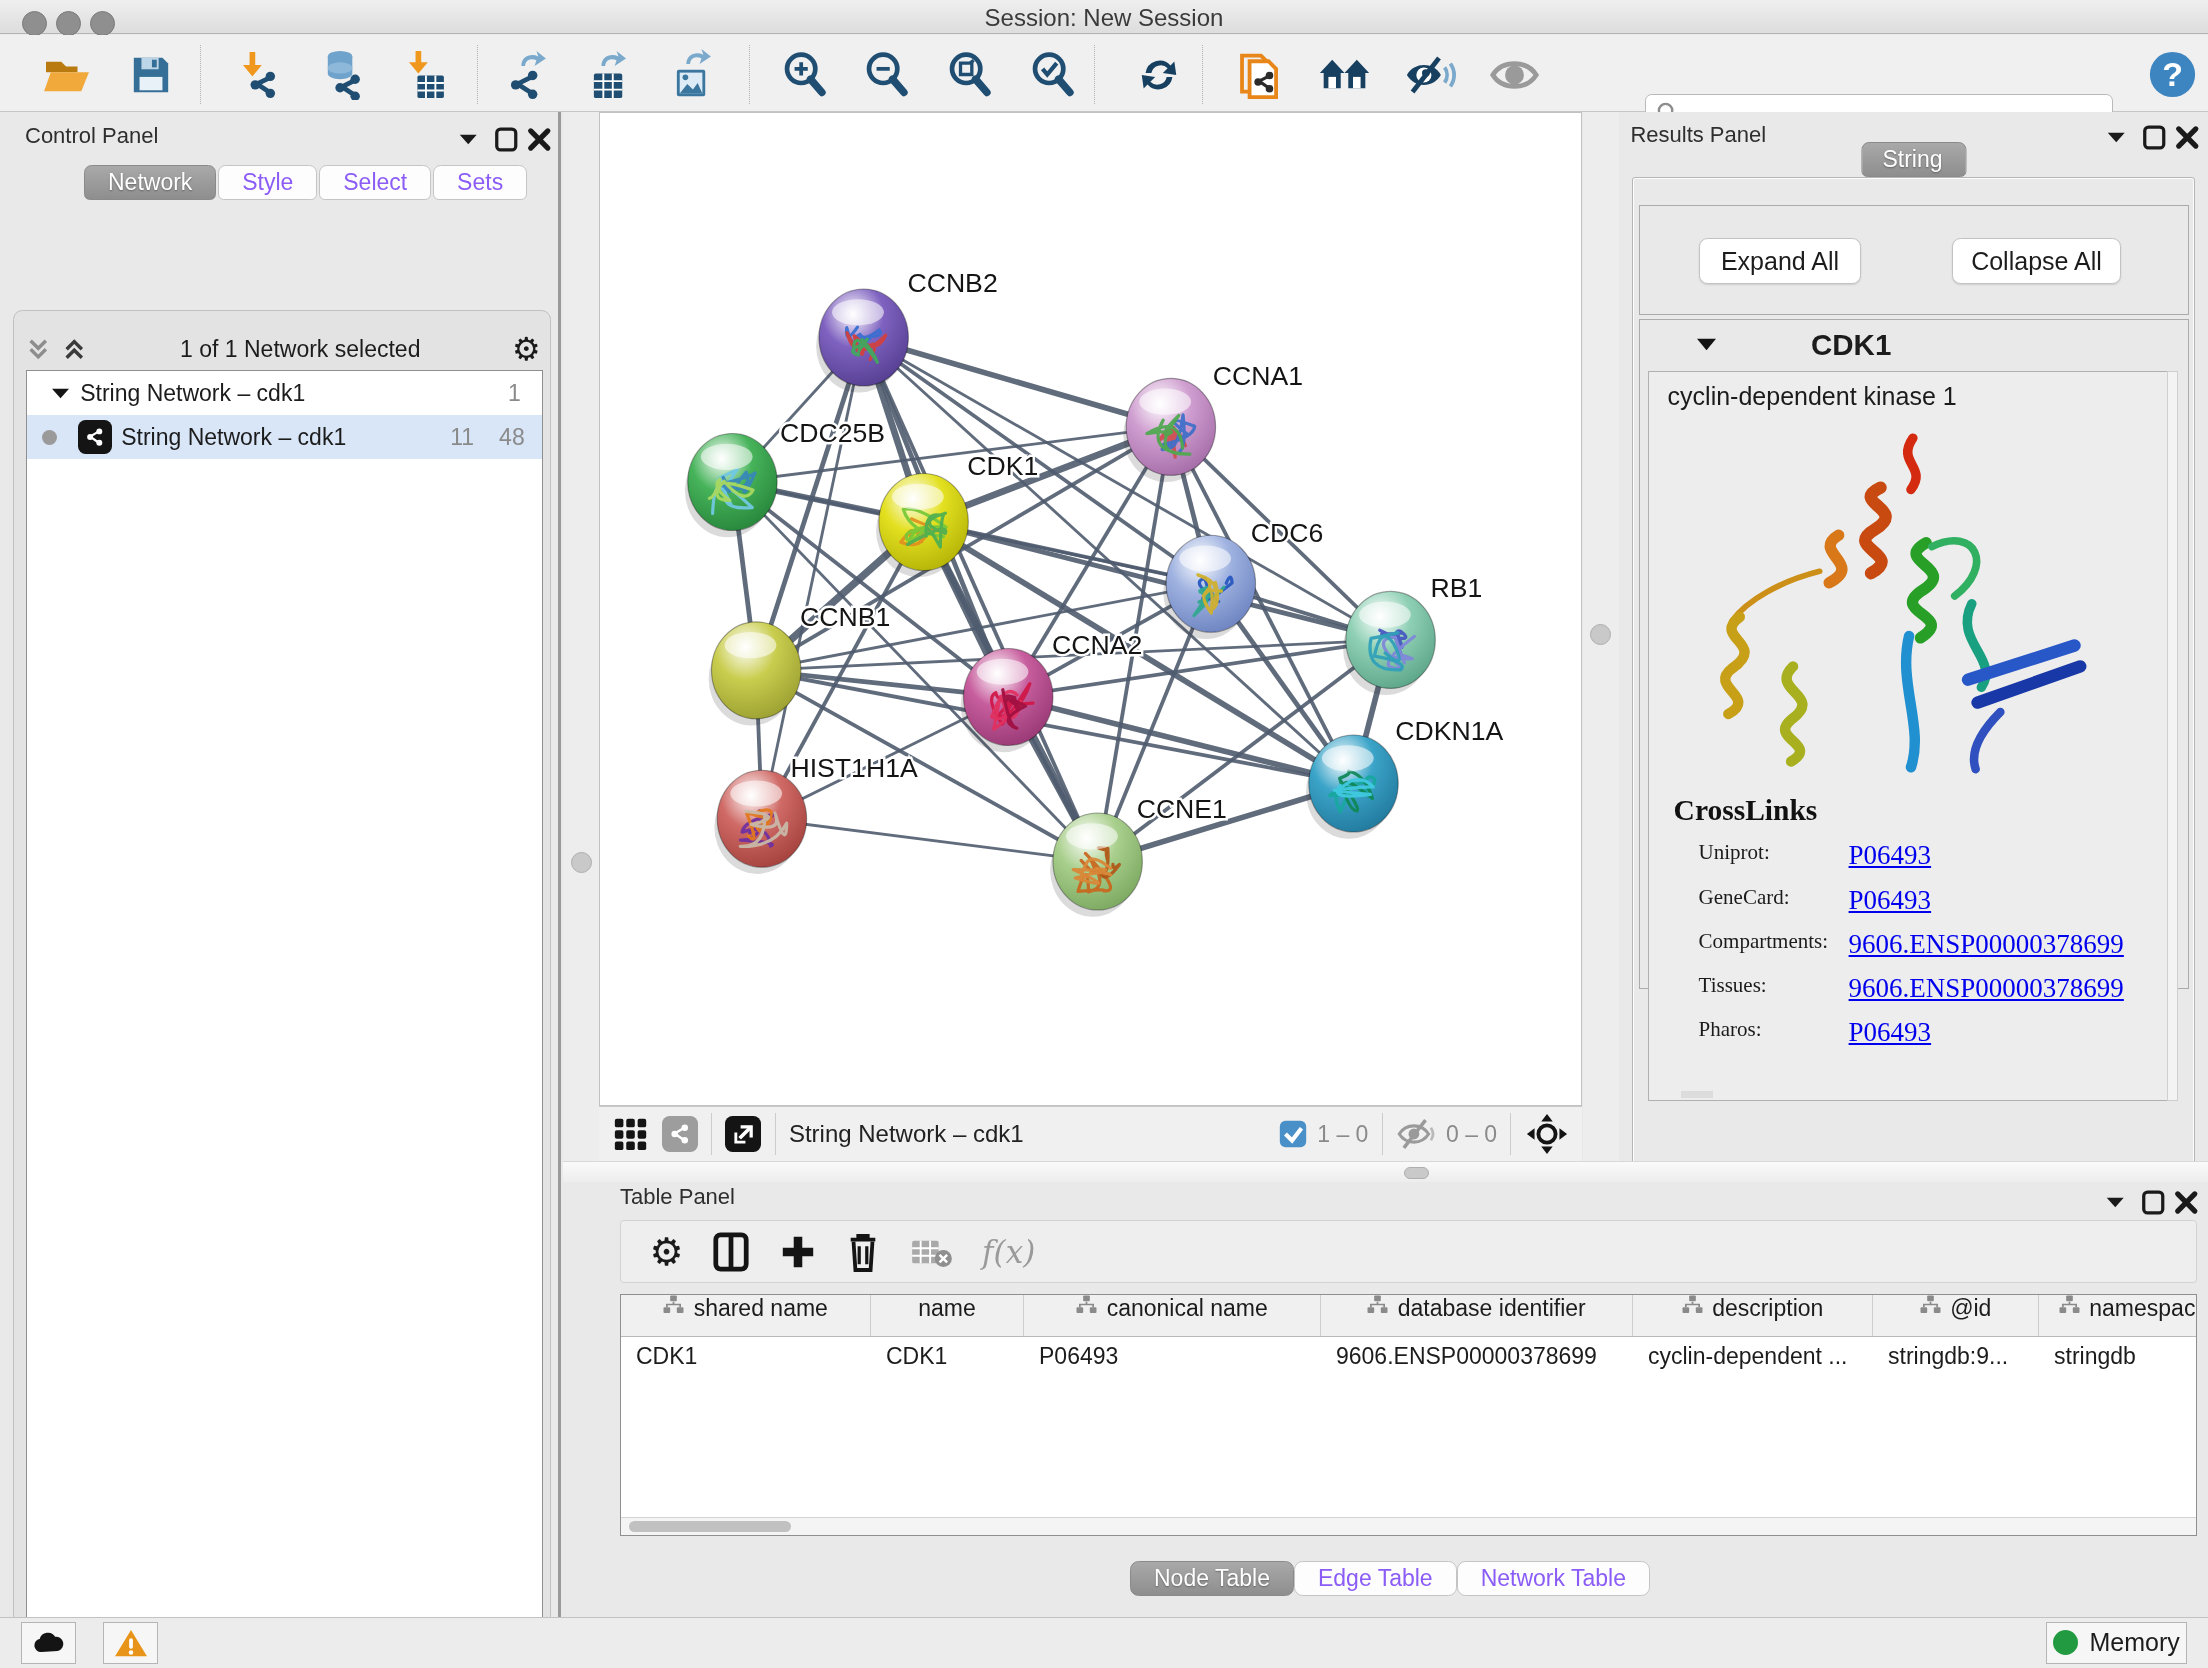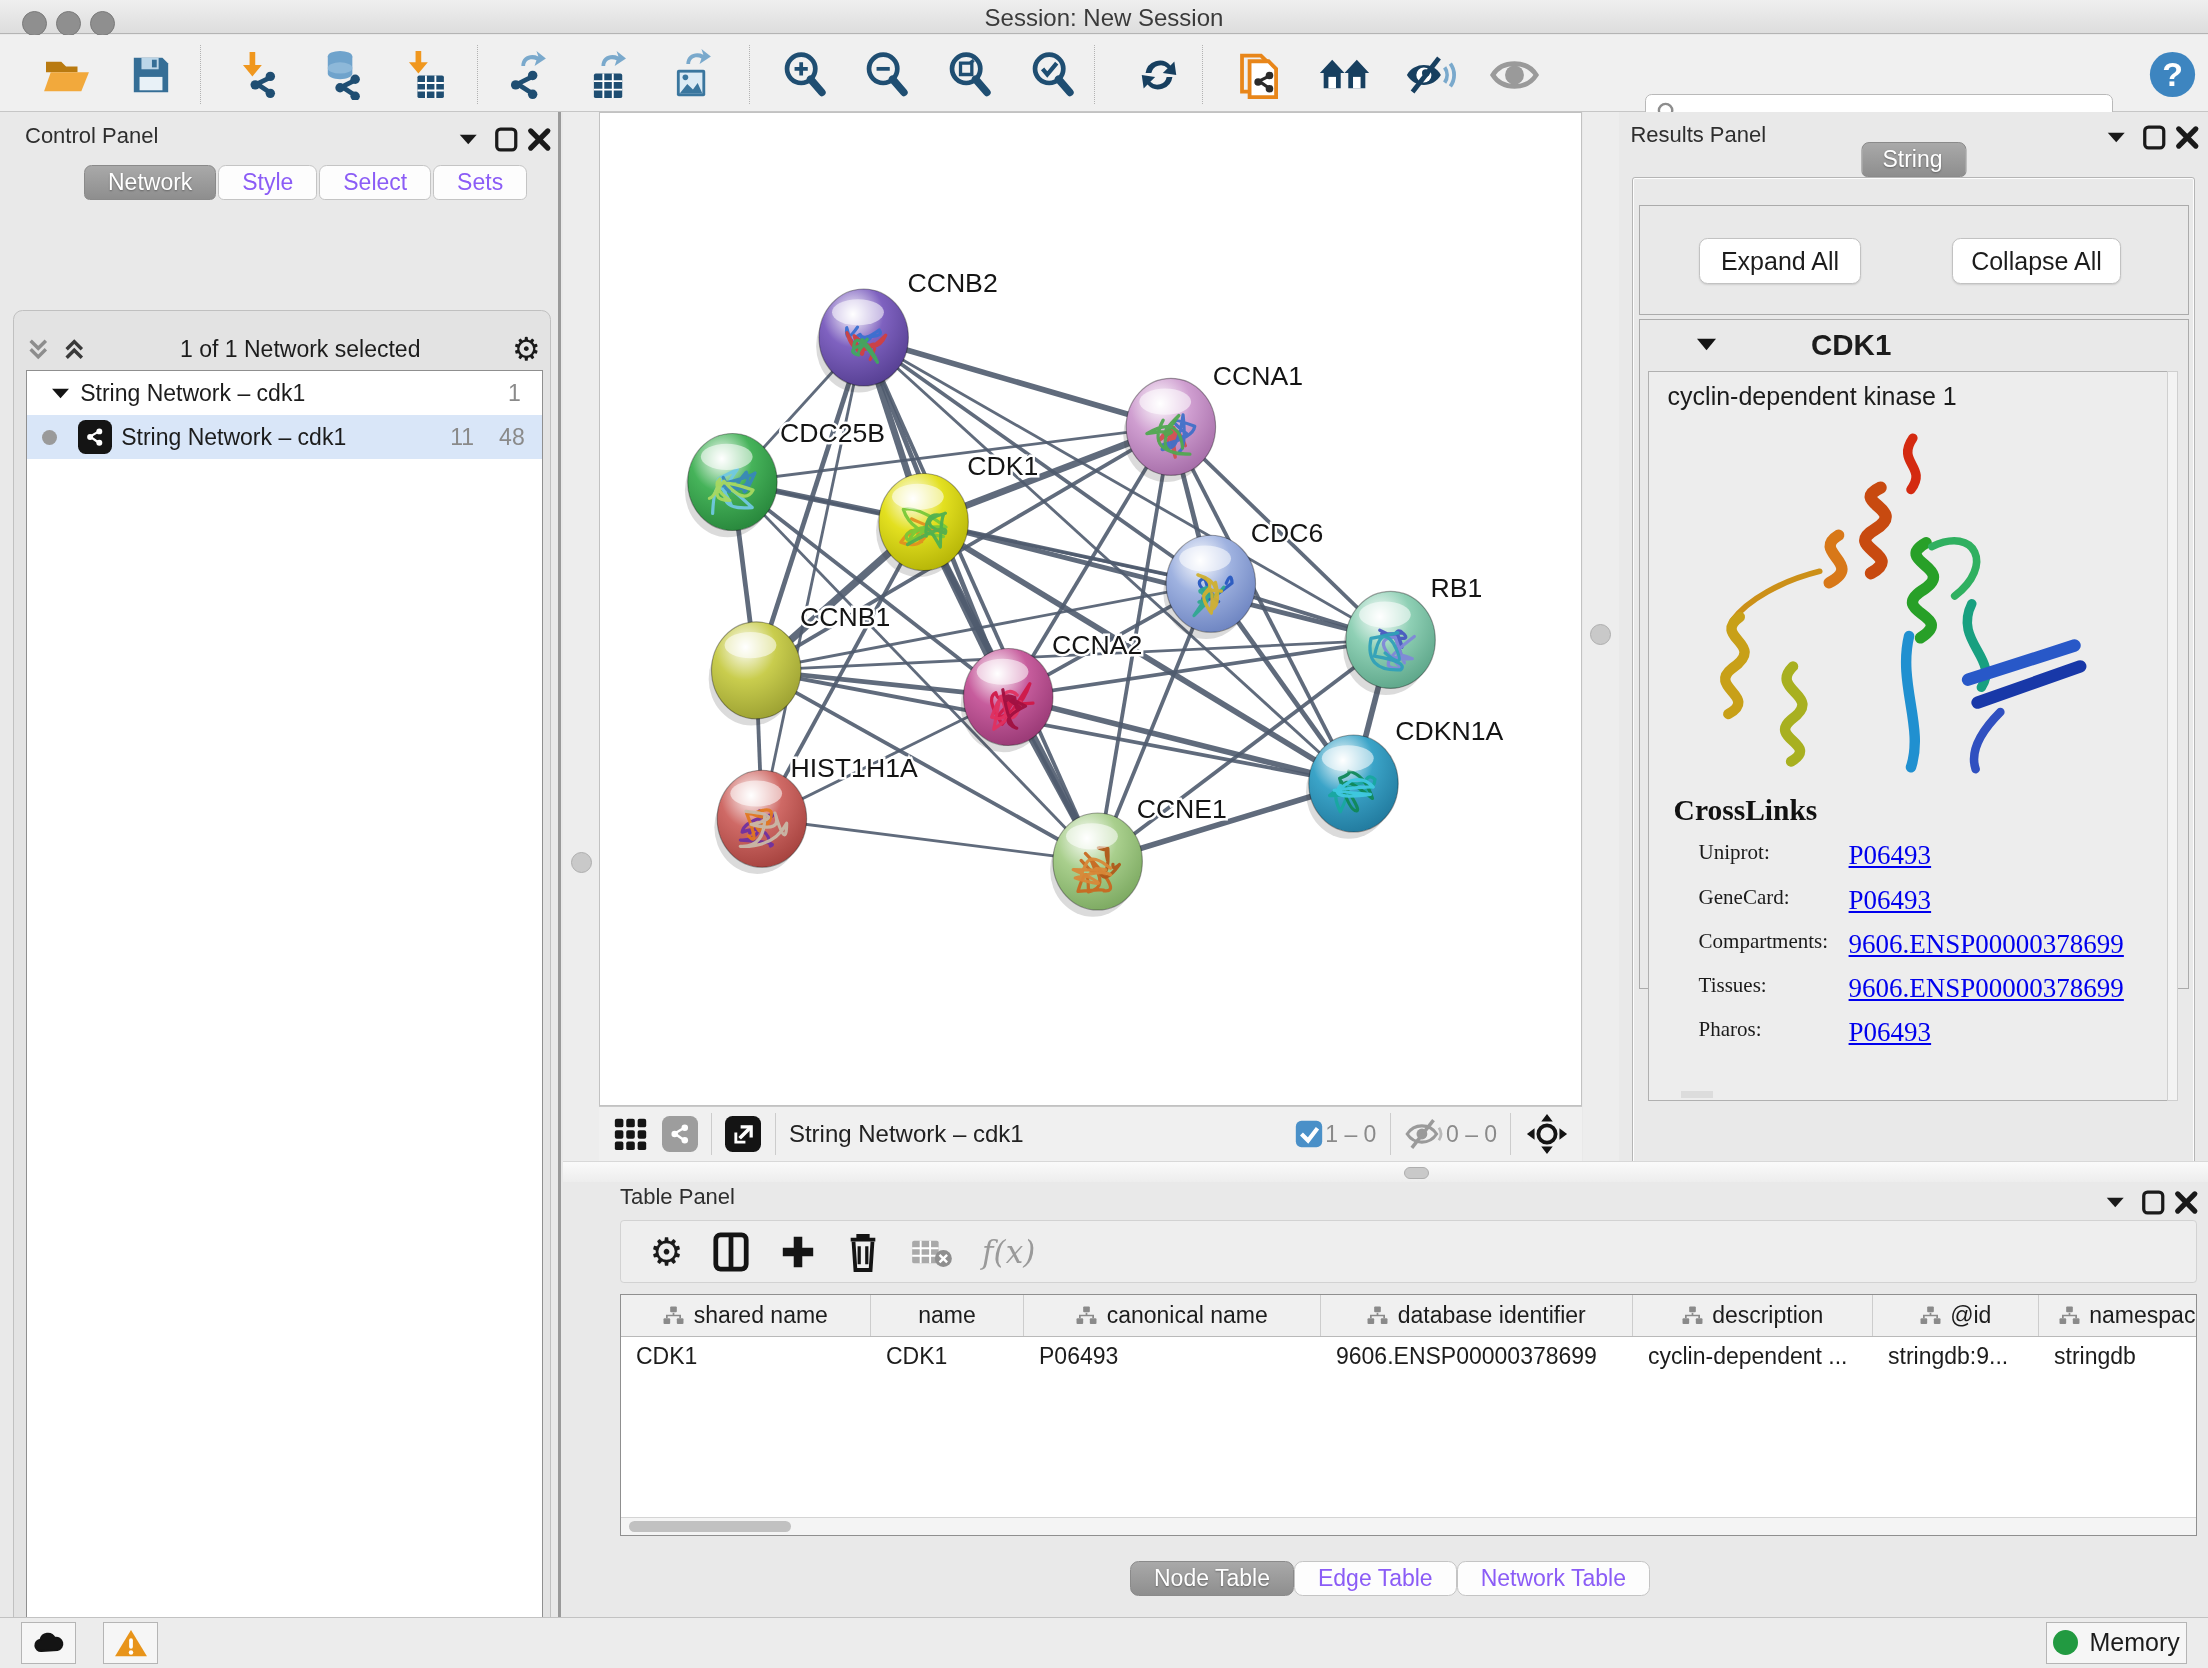--- a/index.html
+++ b/index.html
@@ -56,21 +56,21 @@
   .vgutter .knob, .hsplit .knob { position:absolute; background:#c9c9c9; border:1px solid #aeaeae; border-radius:50%; }
   .hsplit { position:absolute; background:linear-gradient(#fafafa,#ededed); border-top:1px solid #d8d8d8; }
 
   
   .canvas { position:absolute; left:599px; top:112px; width:983px; height:994px; background:#fff;
     border:1px solid #c2c2c2; }
   .net-toolbar { position:absolute; left:599px; top:1106px; width:983px; height:55px; background:#f0f0f0;
     border-top:1px solid #c9c9c9; display:flex; align-items:center; }
   .ntb-sep { width:0; height:42px; border-left:1px solid #cccccc; margin:0 13.3px; }
   .ntb-title { font-size:24px; color:#222; }
-  .ntb-cnt { font-size:23px; color:#8a8a8a; margin-left:0; }
+  .ntb-cnt { font-size:23px; color:#8a8a8a; margin-left:8px; }
   .blk-badge { width:36px; height:36px; border-radius:7.6px; background:#141414; display:flex; align-items:center; justify-content:center; }
   .gray-badge { width:36px; height:36px; border-radius:7.6px; background:#9d9d9d; display:flex; align-items:center; justify-content:center; }
 
   
   .results-panel { position:absolute; left:1619px; top:112px; width:590px; height:1049px; background:#e9e9e9; }
   .rp-title { position:absolute; left:11.4px; top:9.5px; }
   .rp-ctls { position:absolute; right:7.6px; top:13.3px; }
   .rp-tab { position:absolute; left:50%; transform:translateX(-50%); top:30px;padding-left:20px; }
   .rp-outer { position:absolute; left:13.3px; top:65px; width:563px; height:1067px; background:#e9e9e9;
     border:1px solid #b5b5b5; box-shadow:0 0 0 1px #fdfdfd inset; border-radius:2.9px; }
@@ -95,21 +95,21 @@
   .table-panel { position:absolute; left:563px; top:1182px; width:1645px; height:435px; background:#e9e9e9; }
   .tp-title { position:absolute; left:57px; top:1.9px; }
   .tp-ctls { position:absolute; right:7.6px; top:7.6px; }
   .tp-toolbar { position:absolute; left:57px; top:38px; width:1577px; height:63px; background:#eeeeee;
     border:1px solid #d2d2d2; border-radius:3.8px; display:flex; align-items:center; }
   .tp-toolbar > * { margin-left:28.5px; }
   .fx { font-family:"DejaVu Serif", serif; font-style:italic; font-size:31px; color:#9a9a9a; }
   .dtable { position:absolute; left:57px; top:112px; width:1577px; height:242px; background:#fff;
     border:1px solid #8f8f8f; overflow:hidden; }
   .thead { display:flex; height:42px; background:#f0f0f0; border-bottom:1px solid #b9b9b9; }
-  .th { display:flex; align-items:center; justify-content:center; gap:9.5px; font-size:23px; color:#1c1c1c;
+  .th { display:flex; align-items:flex-start; justify-content:center; gap:9.5px; font-size:23px; color:#1c1c1c;
     border-right:1px solid #cdcdcd; overflow:hidden; white-space:nowrap; flex:none; }
   .trow { display:flex; height:40px; }
   .td { font-size:23px; padding:5.7px 1.9px 0 15px; overflow:hidden; white-space:nowrap; flex:none; }
   .hscroll { position:absolute; left:0; bottom:0; width:100%; height:18px; background:#f4f4f4; border-top:1px solid #d4d4d4; }
   .hthumb { position:absolute; left:7.6px; top:2.9px; width:162px; height:11.4px; background:#c1c1c1; border-radius:5.7px; }
   .tp-tabs { position:absolute; left:567px; top:379px; display:flex; }
   .tp-tabs .tab { border-radius:8.6px; margin-right:0; }
 
   
   .statusbar { position:absolute; left:0; top:1617px; width:2208px; height:51px; background:#ececec; border-top:1px solid #c2c2c2; }

